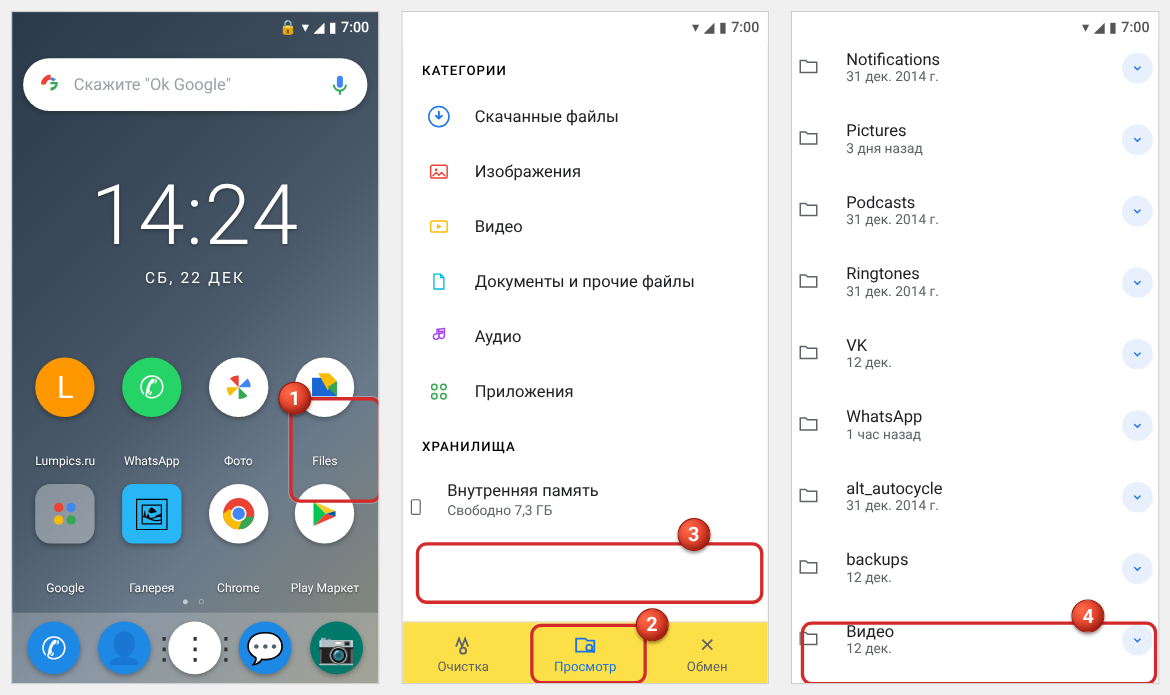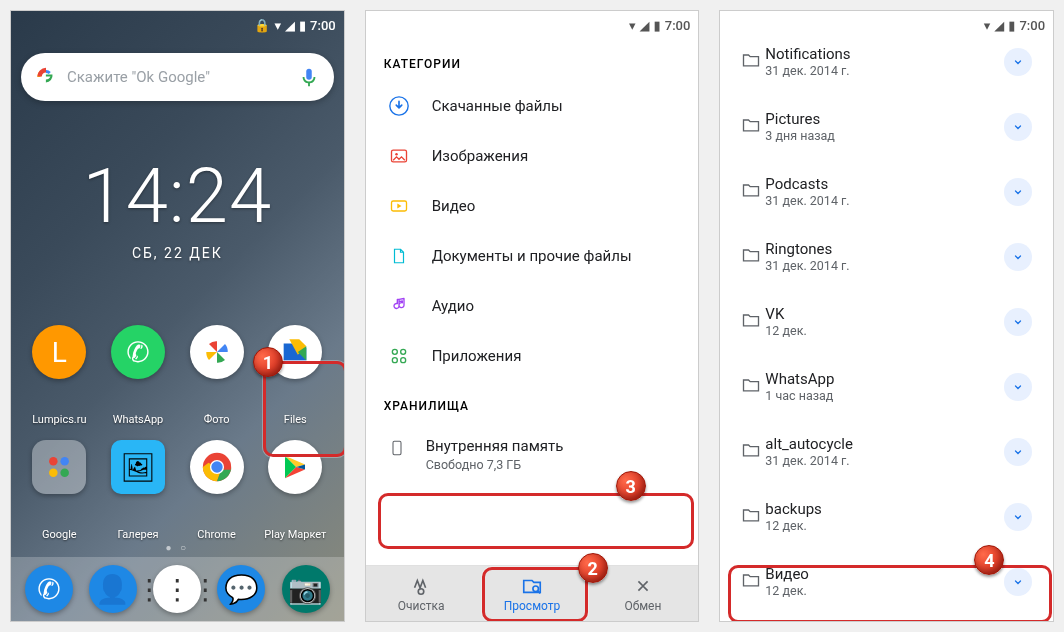--- a/index.html
+++ b/index.html
@@ -24,30 +24,30 @@
   .app-icon { width: 54px; height: 54px; border-radius: 50%; display: flex; align-items: center; justify-content: center; font-size: 28px; box-shadow: 0 2px 5px rgba(0,0,0,.3); }
   .app-label { color: #fff; font-size: 11px; text-shadow: 0 1px 2px rgba(0,0,0,.6); margin-top: 30px; }
   .dots { position: absolute; bottom: 68px; left: 50%; transform: translateX(-50%); color: rgba(255,255,255,.6); font-size: 10px; letter-spacing: 3px; }
   .dock { position: absolute; bottom: 0; left: 0; right: 0; height: 64px; background: rgba(255,255,255,.22); display: flex; justify-content: space-around; align-items: center; padding: 0 6px; }
   .dock .app-icon { width: 48px; height: 48px; }
 
   
   .section-title { font-size: 12px; color: #000000; letter-spacing: 1px; padding: 18px 18px 10px; font-weight: 500; }
   .cat-item { display: flex; align-items: center; padding: 14px 22px; gap: 22px; font-size: 15px; color: #202124; }
   .cat-icon { width: 22px; height: 22px; display: flex; align-items: center; justify-content: center; }
-  .storage-item { display: flex; align-items: flex-start; padding: 14px 20px; gap: 18px; }
+  .storage-item { display: flex; align-items: flex-end; padding: 14px 1px; gap: 18px; }
   .storage-item .txt .t1 { font-size: 15px; color: #202124; }
   .storage-item .txt .t2 { font-size: 12.5px; color: #5f6368; margin-top: 2px; }
-  .bottomnav { height: 56px; display: flex; border-top: 1px solid #e0e0e0; background: #e5e5e5; }
+  .bottomnav { height: 56px; display: flex; border-top: 1px solid #e0e0e0; background: #fde047; }
   .tab { flex: 1; display: flex; flex-direction: column; align-items: center; justify-content: center; gap: 2px; font-size: 12px; color: #5f6368; }
   .tab.active { color: #1a73e8; }
   .tab svg { width: 22px; height: 22px; }
 
   
-  .folder-row { display: flex; align-items: center; padding: 16px 21px; gap: 4px; }
+  .folder-row { display: flex; align-items: center; padding: 16px 5px; gap: 24px; }
   .folder-row .info { flex: 1; }
   .folder-row .info .name { font-size: 15px; color: #202124; }
   .folder-row .info .sub  { font-size: 12.5px; color: #5f6368; margin-top: 0; }
   .more { width: 28px; height: 28px; border-radius: 50%; background: #e8f0fe; display: flex; align-items: center; justify-content: center; }
   .folder-ic { width: 20px; height: 20px; }
 
   
   .hl { position: absolute; border: 3px solid #d42a2a; border-radius: 10px; pointer-events: none; box-shadow: 0 0 0 1px rgba(255,255,255,.3); }
   .badge { position: absolute; width: 30px; height: 30px; border-radius: 50%; background: radial-gradient(circle at 30% 30%, #ff6a4a, #c91b0e); color: #fff; font-weight: 700; font-size: 18px; display: flex; align-items: center; justify-content: center; border: 1px solid #9e1405; box-shadow: inset -2px -3px 6px rgba(0,0,0,.3), 0 2px 3px rgba(0,0,0,.4); }
 

